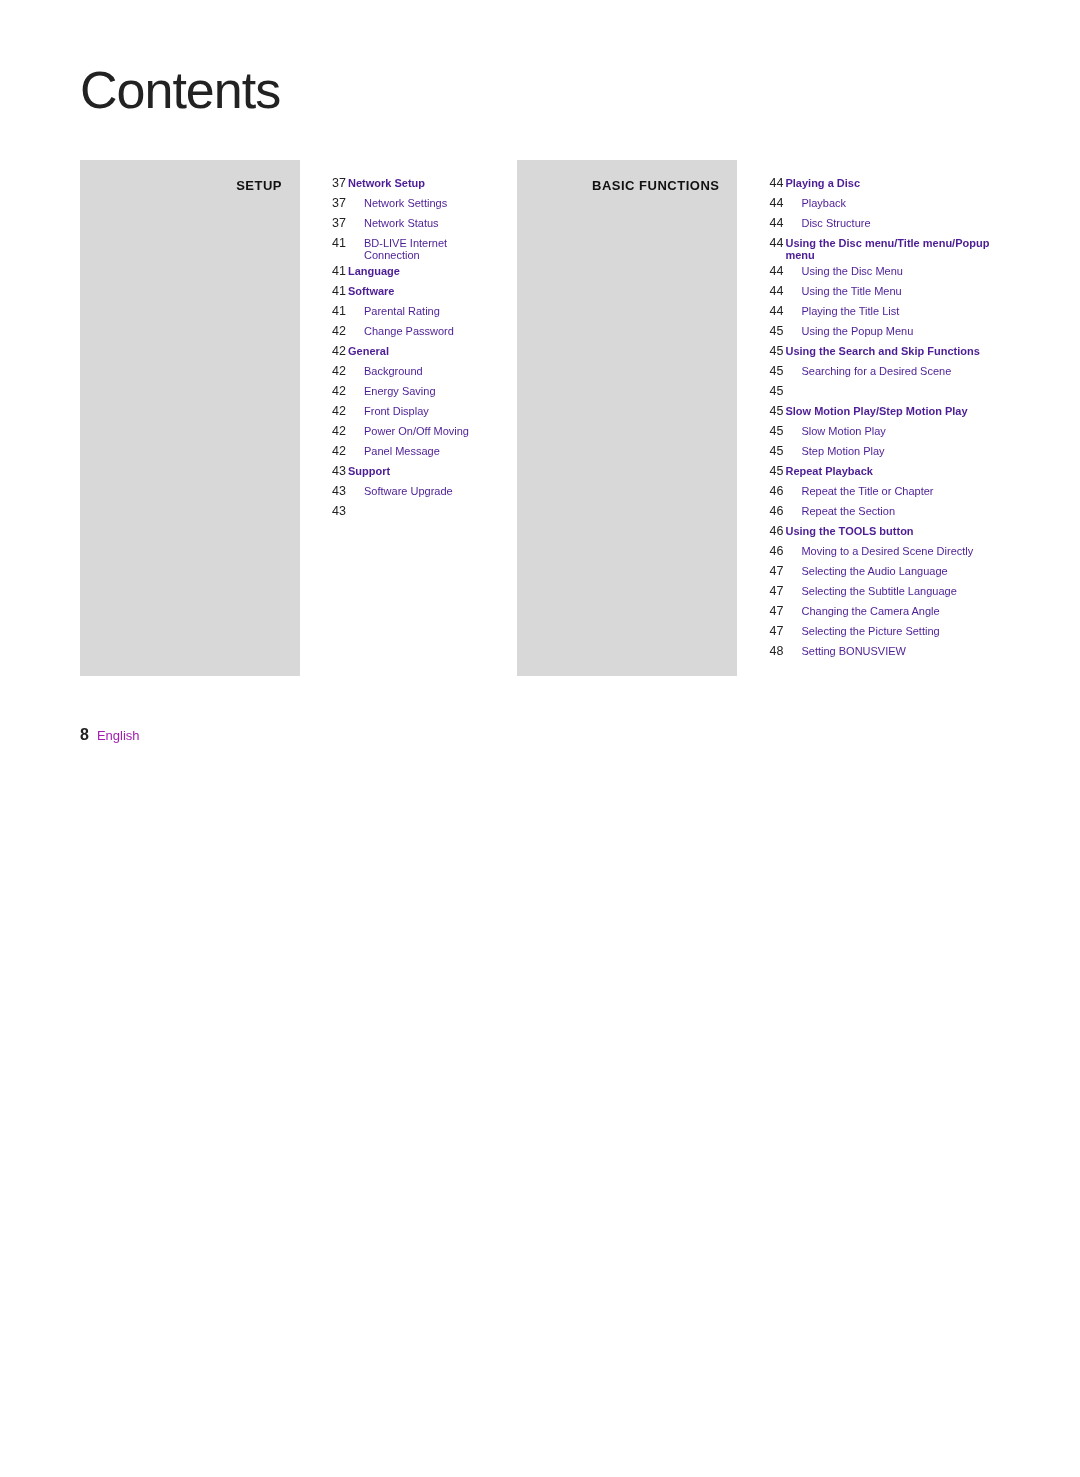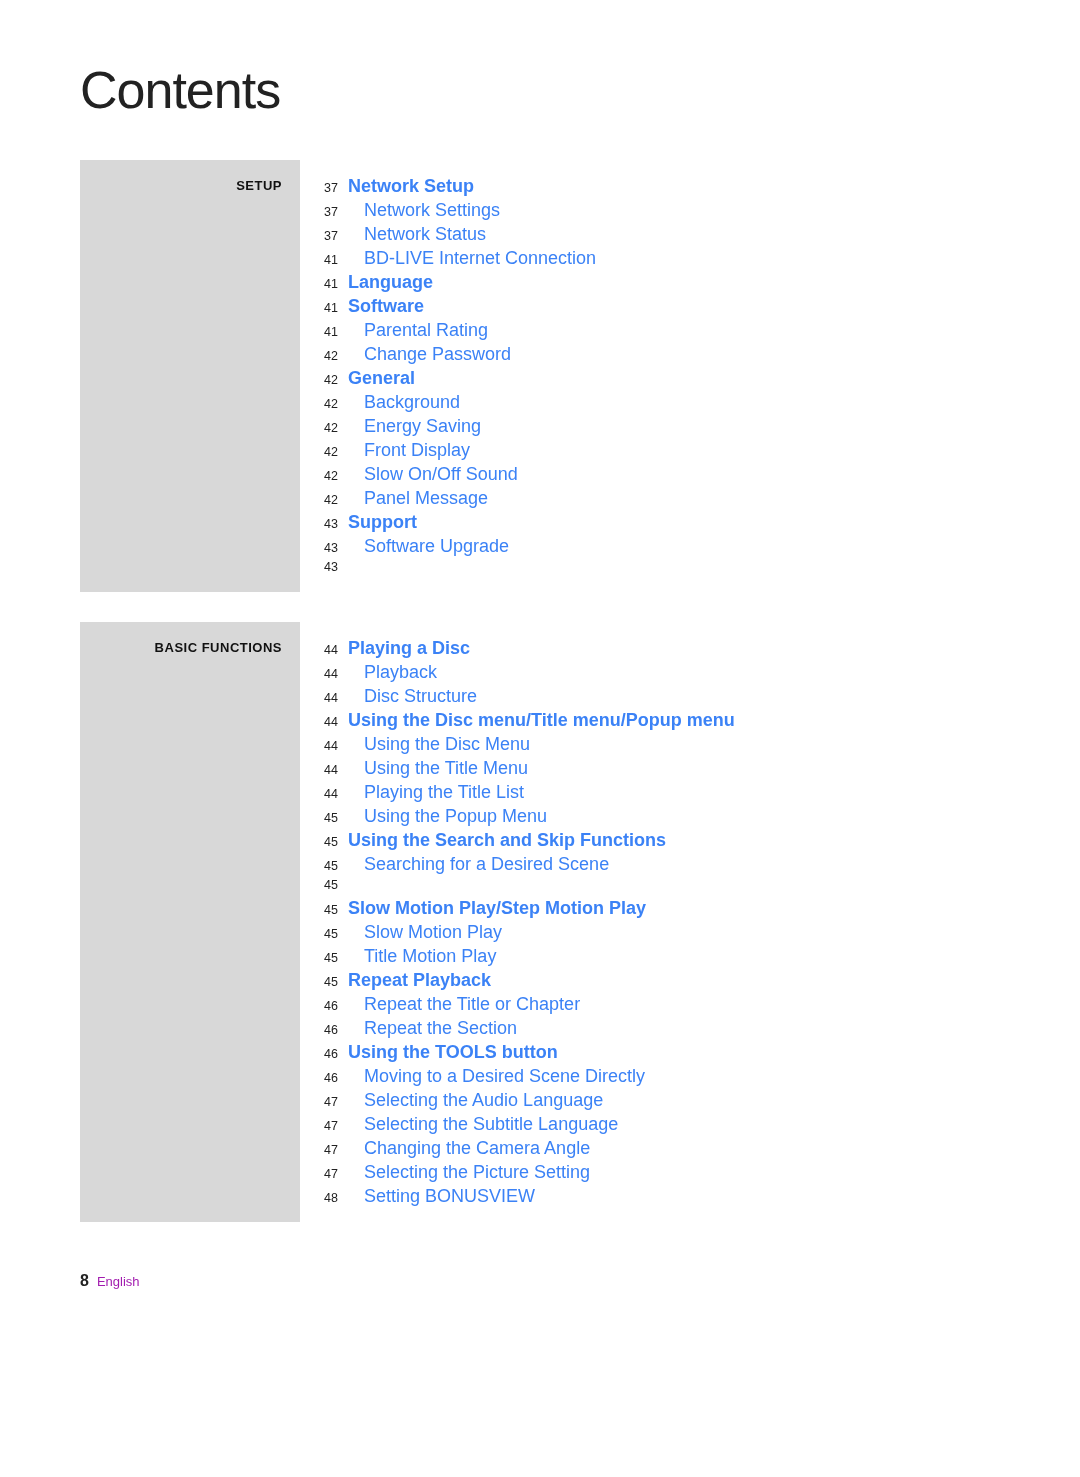--- a/index.html
+++ b/index.html
@@ -20,21 +20,21 @@
     .page-title {
       font-size: 52px;
       font-weight: 300;
       color: #222;
       margin-bottom: 40px;
       letter-spacing: -1px;
     }
 
     .contents-container {
       display: flex;
-      flex-direction: column;
+      flex-direction: row;
       gap: 30px;
     }
 
     .section-block {
       display: flex;
       flex-direction: row;
       gap: 0;
     }
 
     .section-label-col {
@@ -69,26 +69,26 @@
       min-height: 20px;
       padding: 1.5px 0;
     }
 
     .entry-page {
       width: 48px;
       min-width: 48px;
       text-align: right;
       font-size: 12.5px;
       color: #222;
-      padding-right: 10px;
+      padding-right: 2px;
     }
 
     .entry-text {
-      font-size: 18px;
-      color: #3b82f6;
+      font-size: 11px;
+      color: #4c1d95;
       flex: 1;
     }
 
     .entry-text.bold {
       font-weight: 700;
     }
 
     .entry-text.indented {
       padding-left: 16px;
       font-weight: 400;
@@ -166,21 +166,21 @@
         <div class="entry-row">
           <span class="entry-page">42</span>
           <span class="entry-text indented">Energy Saving</span>
         </div>
         <div class="entry-row">
           <span class="entry-page">42</span>
           <span class="entry-text indented">Front Display</span>
         </div>
         <div class="entry-row">
           <span class="entry-page">42</span>
-          <span class="entry-text indented">Slow On/Off Sound</span>
+          <span class="entry-text indented">Power On/Off Moving</span>
         </div>
         <div class="entry-row">
           <span class="entry-page">42</span>
           <span class="entry-text indented">Panel Message</span>
         </div>
         <div class="entry-row">
           <span class="entry-page">43</span>
           <span class="entry-text bold">Support</span>
         </div>
         <div class="entry-row">
@@ -243,21 +243,21 @@
         <div class="entry-row">
           <span class="entry-page">45</span>
           <span class="entry-text bold">Slow Motion Play/Step Motion Play</span>
         </div>
         <div class="entry-row">
           <span class="entry-page">45</span>
           <span class="entry-text indented">Slow Motion Play</span>
         </div>
         <div class="entry-row">
           <span class="entry-page">45</span>
-          <span class="entry-text indented">Title Motion Play</span>
+          <span class="entry-text indented">Step Motion Play</span>
         </div>
         <div class="entry-row">
           <span class="entry-page">45</span>
           <span class="entry-text bold">Repeat Playback</span>
         </div>
         <div class="entry-row">
           <span class="entry-page">46</span>
           <span class="entry-text indented">Repeat the Title or Chapter</span>
         </div>
         <div class="entry-row">

